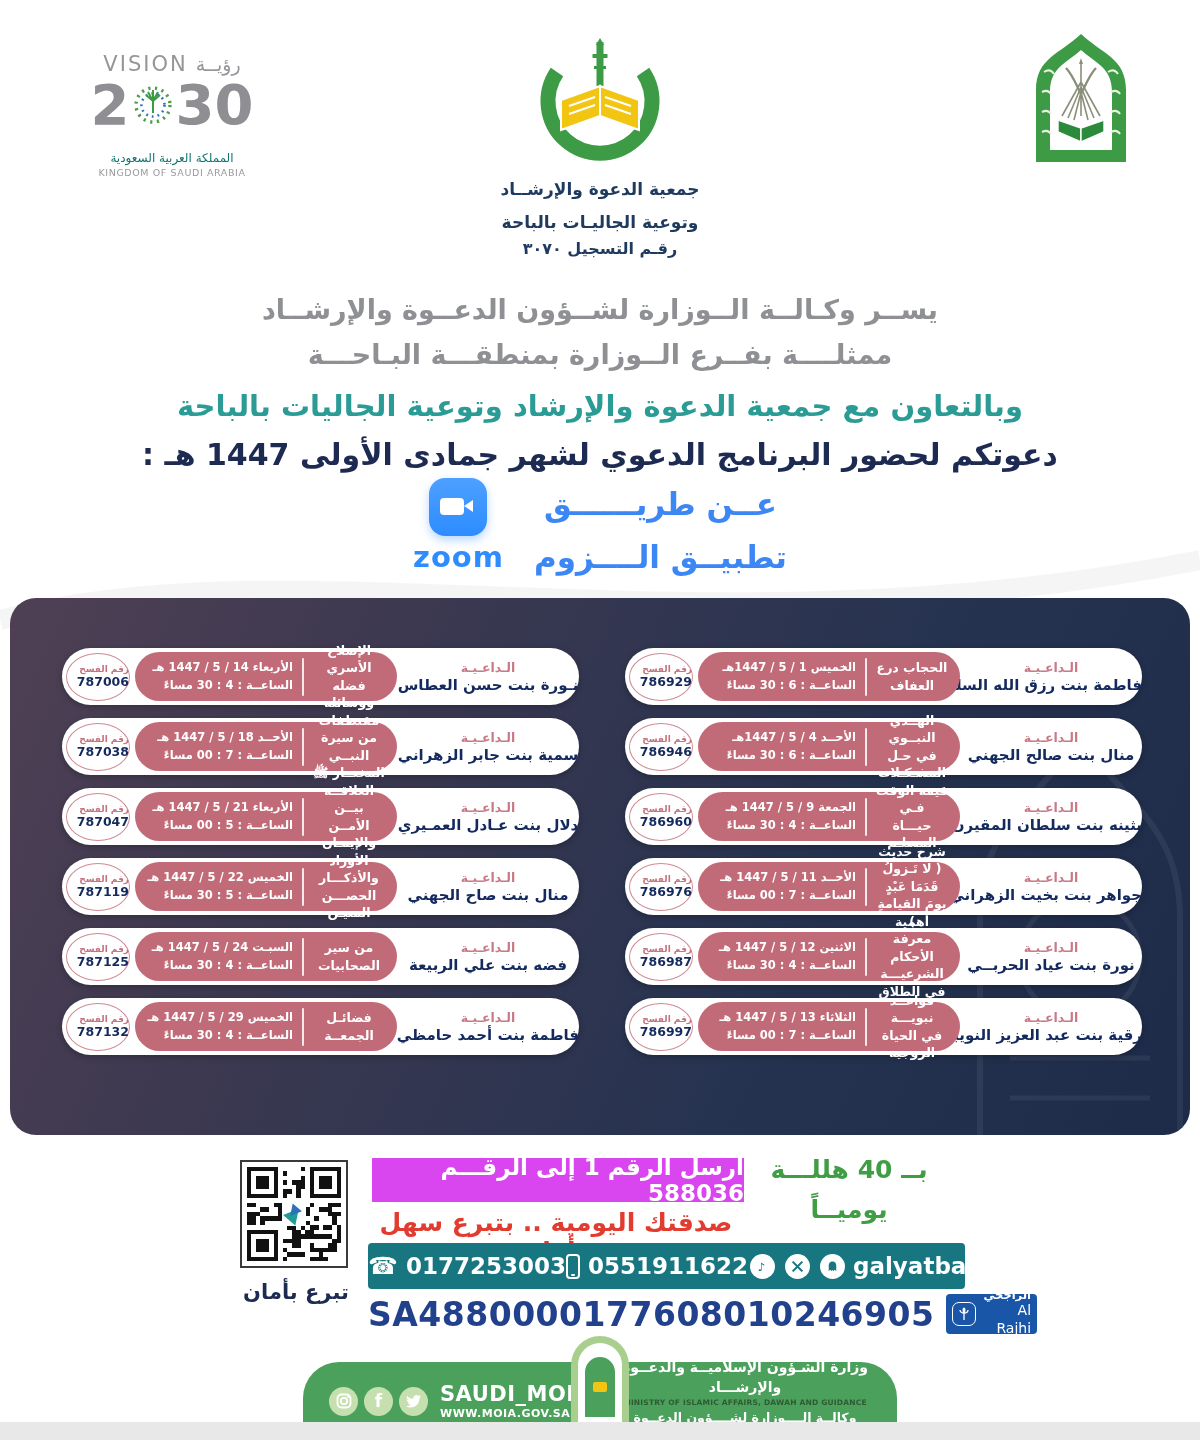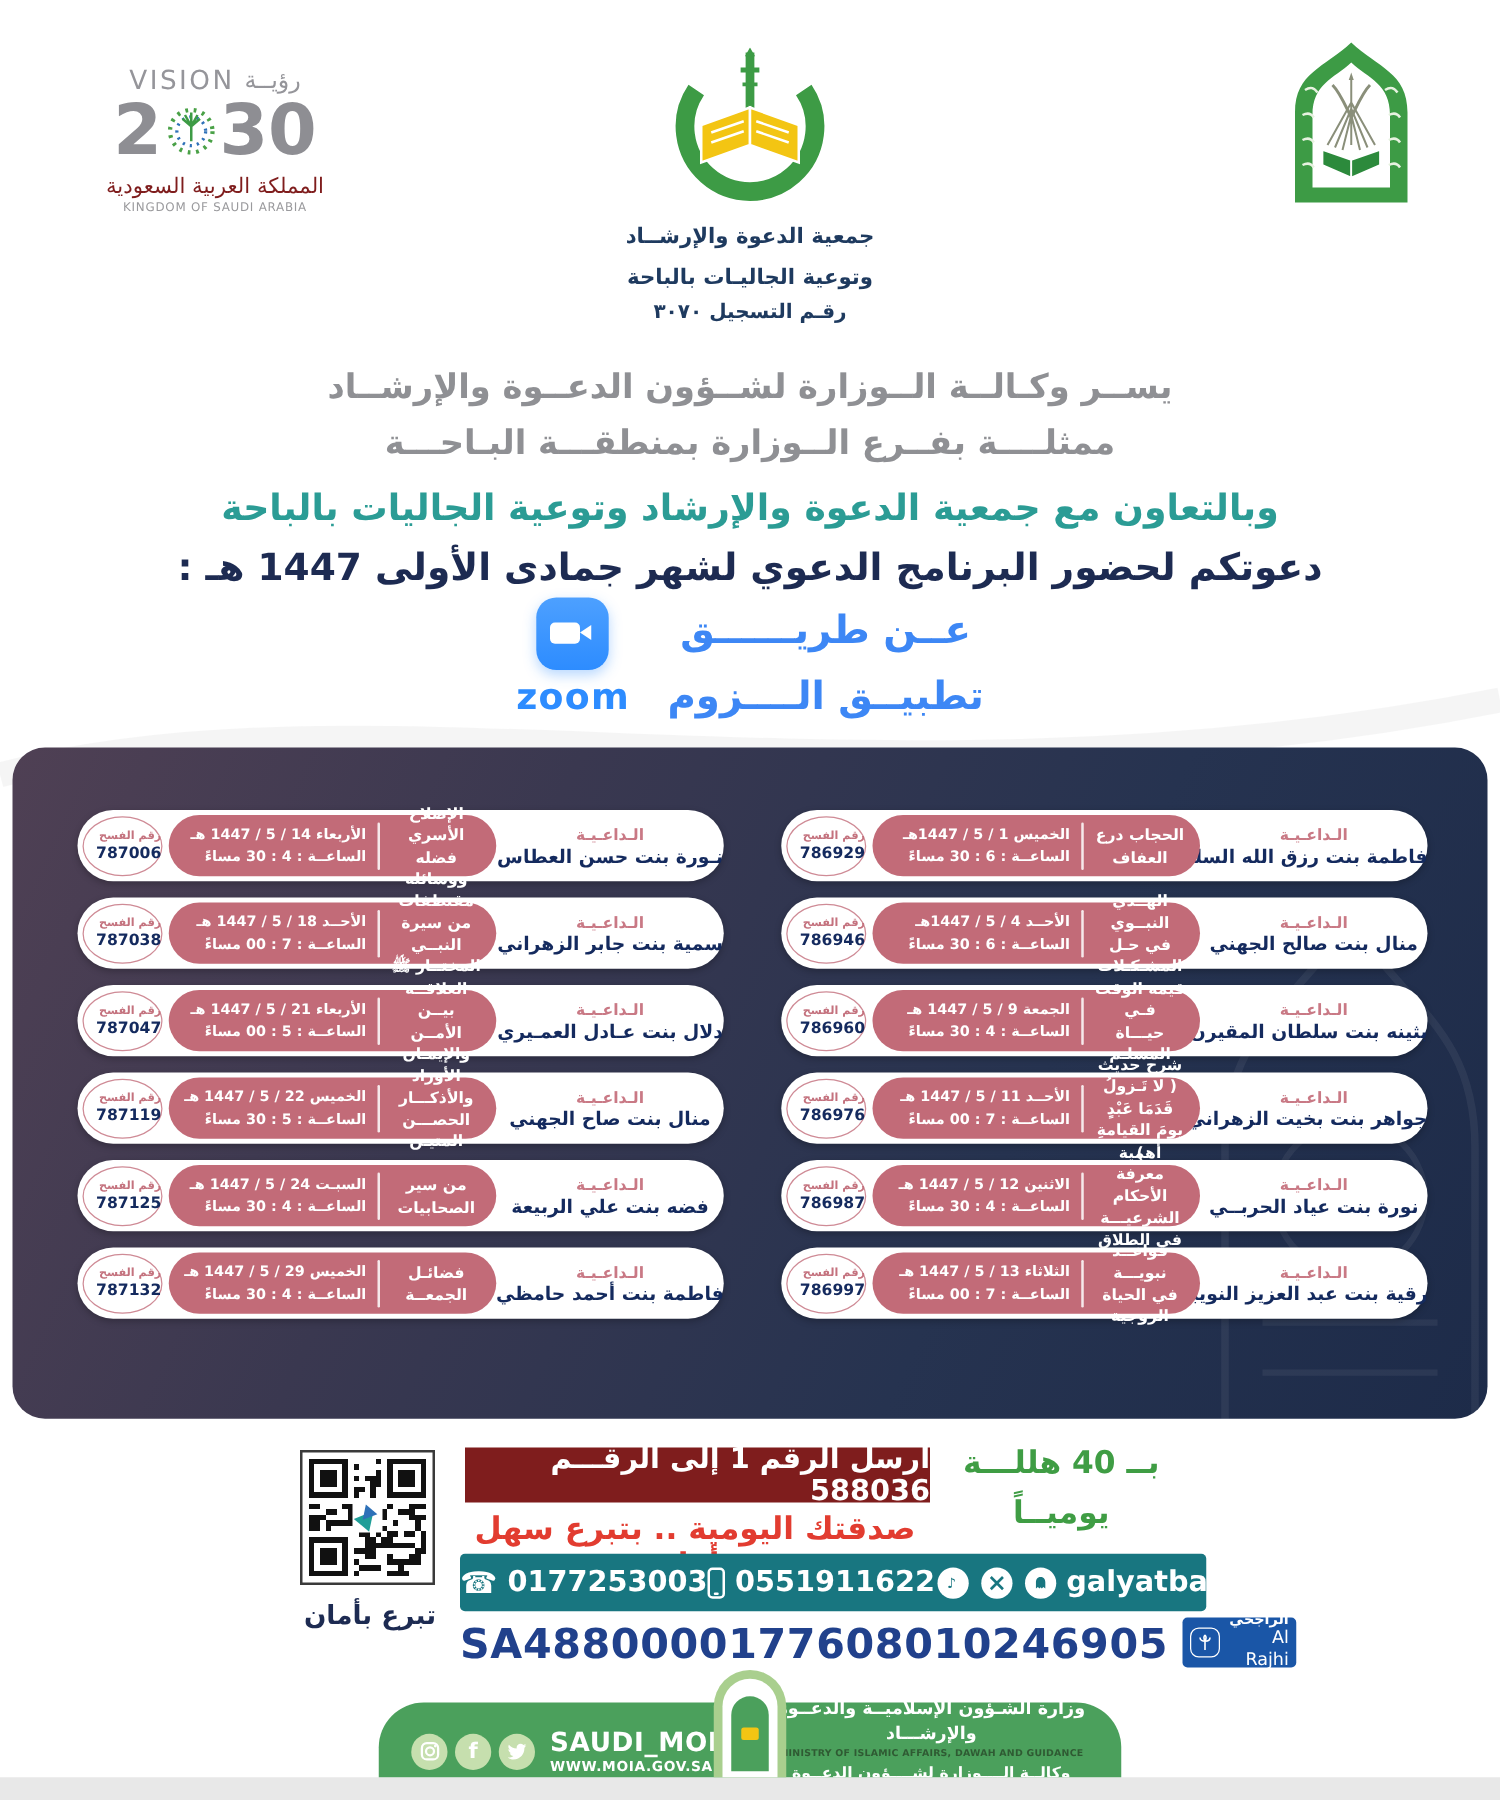--- a/index.html
+++ b/index.html
@@ -4,21 +4,21 @@
 <style>
   * { margin:0; padding:0; box-sizing:border-box; }
   body { background:#e8e8e8; font-family:"DejaVu Sans", sans-serif; }
   .poster { position:relative; width:1200px; height:1422px; margin:0 auto; background:#fff; overflow:hidden; }
 
   
   .vision { position:absolute; left:82px; top:52px; width:180px; text-align:center; color:#97979a; }
   .v-row1 { display:flex; justify-content:center; align-items:center; gap:8px; font-size:21px; letter-spacing:2px; color:#95959a; }
   .v-row1 .ar { font-size:19px; letter-spacing:0; }
   .v-row2 { display:flex; justify-content:center; align-items:center; gap:1px; font-size:56px; font-weight:bold; color:#8e8e93; line-height:1.05; }
-  .v-row3 { font-size:17px; margin-top:4px; color:#7f1d1d; direction:rtl; }
+  .v-row3 { font-size:12px; margin-top:16px; color:#0f766e; direction:rtl; }
   .v-row4 { font-size:9.5px; letter-spacing:.6px; color:#9a9a9d; margin-top:2px; }
 
   .assoc { position:absolute; left:0; right:0; top:38px; margin:auto; width:330px; text-align:center; }
   .assoc-name { direction:rtl; color:#1e3a5f; font-weight:bold; font-size:17px; line-height:1.6; margin-top:6px; }
   .assoc-reg  { direction:rtl; color:#1e3a5f; font-weight:bold; font-size:16px; line-height:1.6; }
 
   .moia-logo { position:absolute; left:1022px; top:32px; width:118px; height:132px; }
 
   
   .intro { position:absolute; top:288px; left:0; right:0; text-align:center; direction:rtl; }
@@ -52,21 +52,21 @@
   .vline { width:2px; height:38px; background:rgba(255,255,255,.85); border-radius:2px; flex:0 0 auto; }
   .dt { width:148px; color:#fff; font-weight:700; font-size:11.5px; text-align:right; line-height:1.55; }
   .permit { width:64px; height:48px; flex:0 0 auto; align-self:center; margin-left:4px; margin-right:2px; background:#fff;
             border:1.5px solid #cf8b96; border-radius:50%; display:flex; flex-direction:column; align-items:flex-start; justify-content:center; line-height:1.2; }
   .permit-label { color:#c4727e; font-size:9px; font-weight:700; }
   .permit-num   { color:#142a5e; font-size:12.5px; font-weight:800; }
 
   
   .donate { position:absolute; top:1142px; left:0; width:1200px; height:198px; }
   .sms { position:absolute; right:232px; top:8px; width:238px; text-align:center; color:#3f9d44; font-weight:800; font-size:25px; direction:rtl; line-height:1.6; }
-  .sendbox { position:absolute; left:372px; top:16px; width:372px; height:44px; background:#7f1d1d; color:#fff; font-weight:800; font-size:23px;
+  .sendbox { position:absolute; left:372px; top:16px; width:372px; height:44px; background:#d946ef; color:#fff; font-weight:800; font-size:23px;
              display:flex; align-items:center; justify-content:center; direction:rtl; }
   .tagline { position:absolute; left:360px; top:66px; width:392px; text-align:center; color:#e23c30; font-weight:800; font-size:25px; direction:rtl; }
   .tealbar { position:absolute; left:368px; top:101px; width:597px; height:46px; background:#187680; border-radius:4px;
              display:flex; align-items:center; justify-content:space-evenly; color:#fff; font-weight:700; font-size:23px; }
   .tb-item { display:flex; align-items:center; gap:8px; }
   .tb-phone-icon { font-size:24px; line-height:1; }
   .tb-mobile-icon { width:14px; height:25px; border:2px solid #fff; border-radius:4px; position:relative; }
   .tb-mobile-icon:after { content:""; position:absolute; left:3px; bottom:1px; width:4px; height:2px; background:#fff; border-radius:2px; }
   .soc { width:25px; height:25px; border-radius:50%; background:#fff; display:flex; align-items:center; justify-content:center; margin-left:2px; }
   .soc svg { display:block; }

